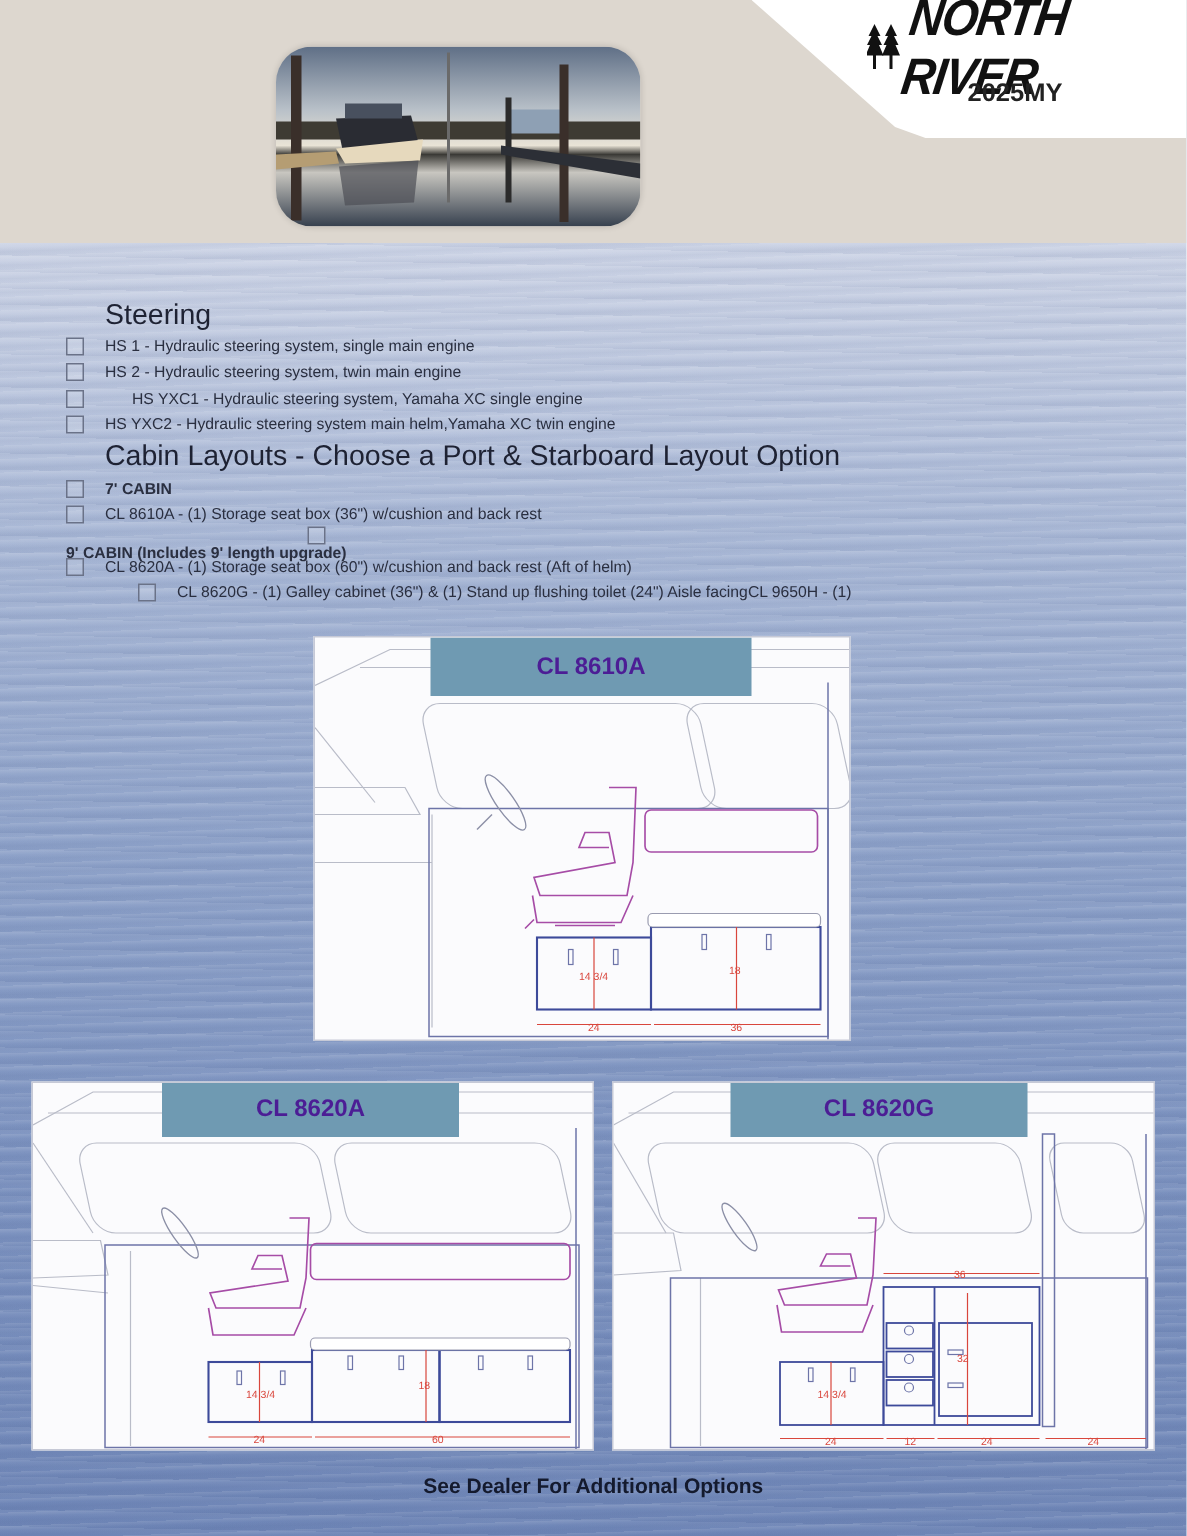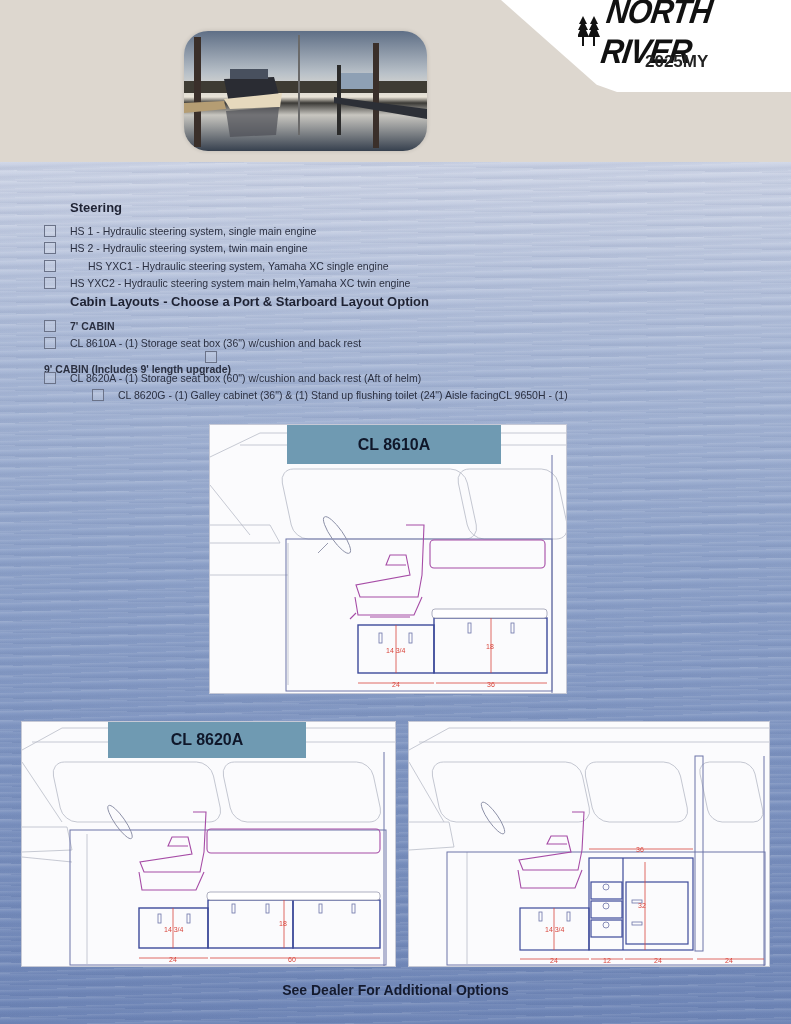--- a/index.html
+++ b/index.html
@@ -37,36 +37,36 @@
   }
   .model-year {
     position: absolute; left: 645px; top: 52px; font-weight: 700; font-size: 17px; color: #222;
   }
   .hero-photo {
     position: absolute; left: 184px; top: 31px; width: 243px; height: 120px; border-radius: 24px; overflow: hidden;
     box-shadow: 0 0 4px rgba(0,0,0,0.15);
   }
   .options { position: absolute; left: 0; top: 196px; width: 791px; }
   .section-title {
-    position: absolute; left: 70px; font-weight: 700; font-size: 13px; color: #1e2233;
+    position: absolute; left: 70px; font-weight: 400; font-size: 19px; color: #1e2233;
   }
   .opt-row {
     position: absolute; left: 44px; height: 15px; display: flex; align-items: flex-end;
   }
   .checkbox {
     width: 12px; height: 12px; border: 1px solid #6a7288; background: rgba(255,255,255,0.15); margin-right: 14px; flex: none;
   }
   .opt-label { font-size: 10.5px; color: #2a2f40; white-space: nowrap; }
   .opt-label.bold { font-weight: 700; }
   .diagram {
     position: absolute; background: #fbfbfd; border: 1px solid #c6c9d6; overflow: hidden;
   }
   .diagram svg { position: absolute; left: 0; top: 0; }
   .diagram-title {
-    position: absolute; background: #6f9ab2; color: #0f172a; font-weight: 700; font-size: 16px;
+    position: absolute; background: #6f9ab2; color: #4c1d95; font-weight: 700; font-size: 16px;
     display: flex; align-items: center; justify-content: center;
   }
   .footer-note {
     position: absolute; left: 0; width: 791px; top: 982px; text-align: center; font-weight: 700; font-size: 14px; color: #141a2e;
   }
 </style>
 </head>
 <body>
 
 <div class="water-texture"></div>
@@ -319,15 +319,16 @@
     <g fill="#d9463c" font-size="7" font-family="Liberation Sans, sans-serif">
       <text x="227" y="130">36</text>
       <text x="229" y="186">32</text>
       <text x="136" y="210">14 3/4</text>
       <text x="141" y="241">24</text>
       <text x="194" y="241">12</text>
       <text x="245" y="241">24</text>
       <text x="316" y="241">24</text>
     </g>
   </svg>
+  <div class="diagram-title" style="left:78px; top:0; width:198px; height:36px;">CL 8620G</div>
 </div>
 
 <div class="footer-note">See Dealer For Additional Options</div>
 
 </body></html>

